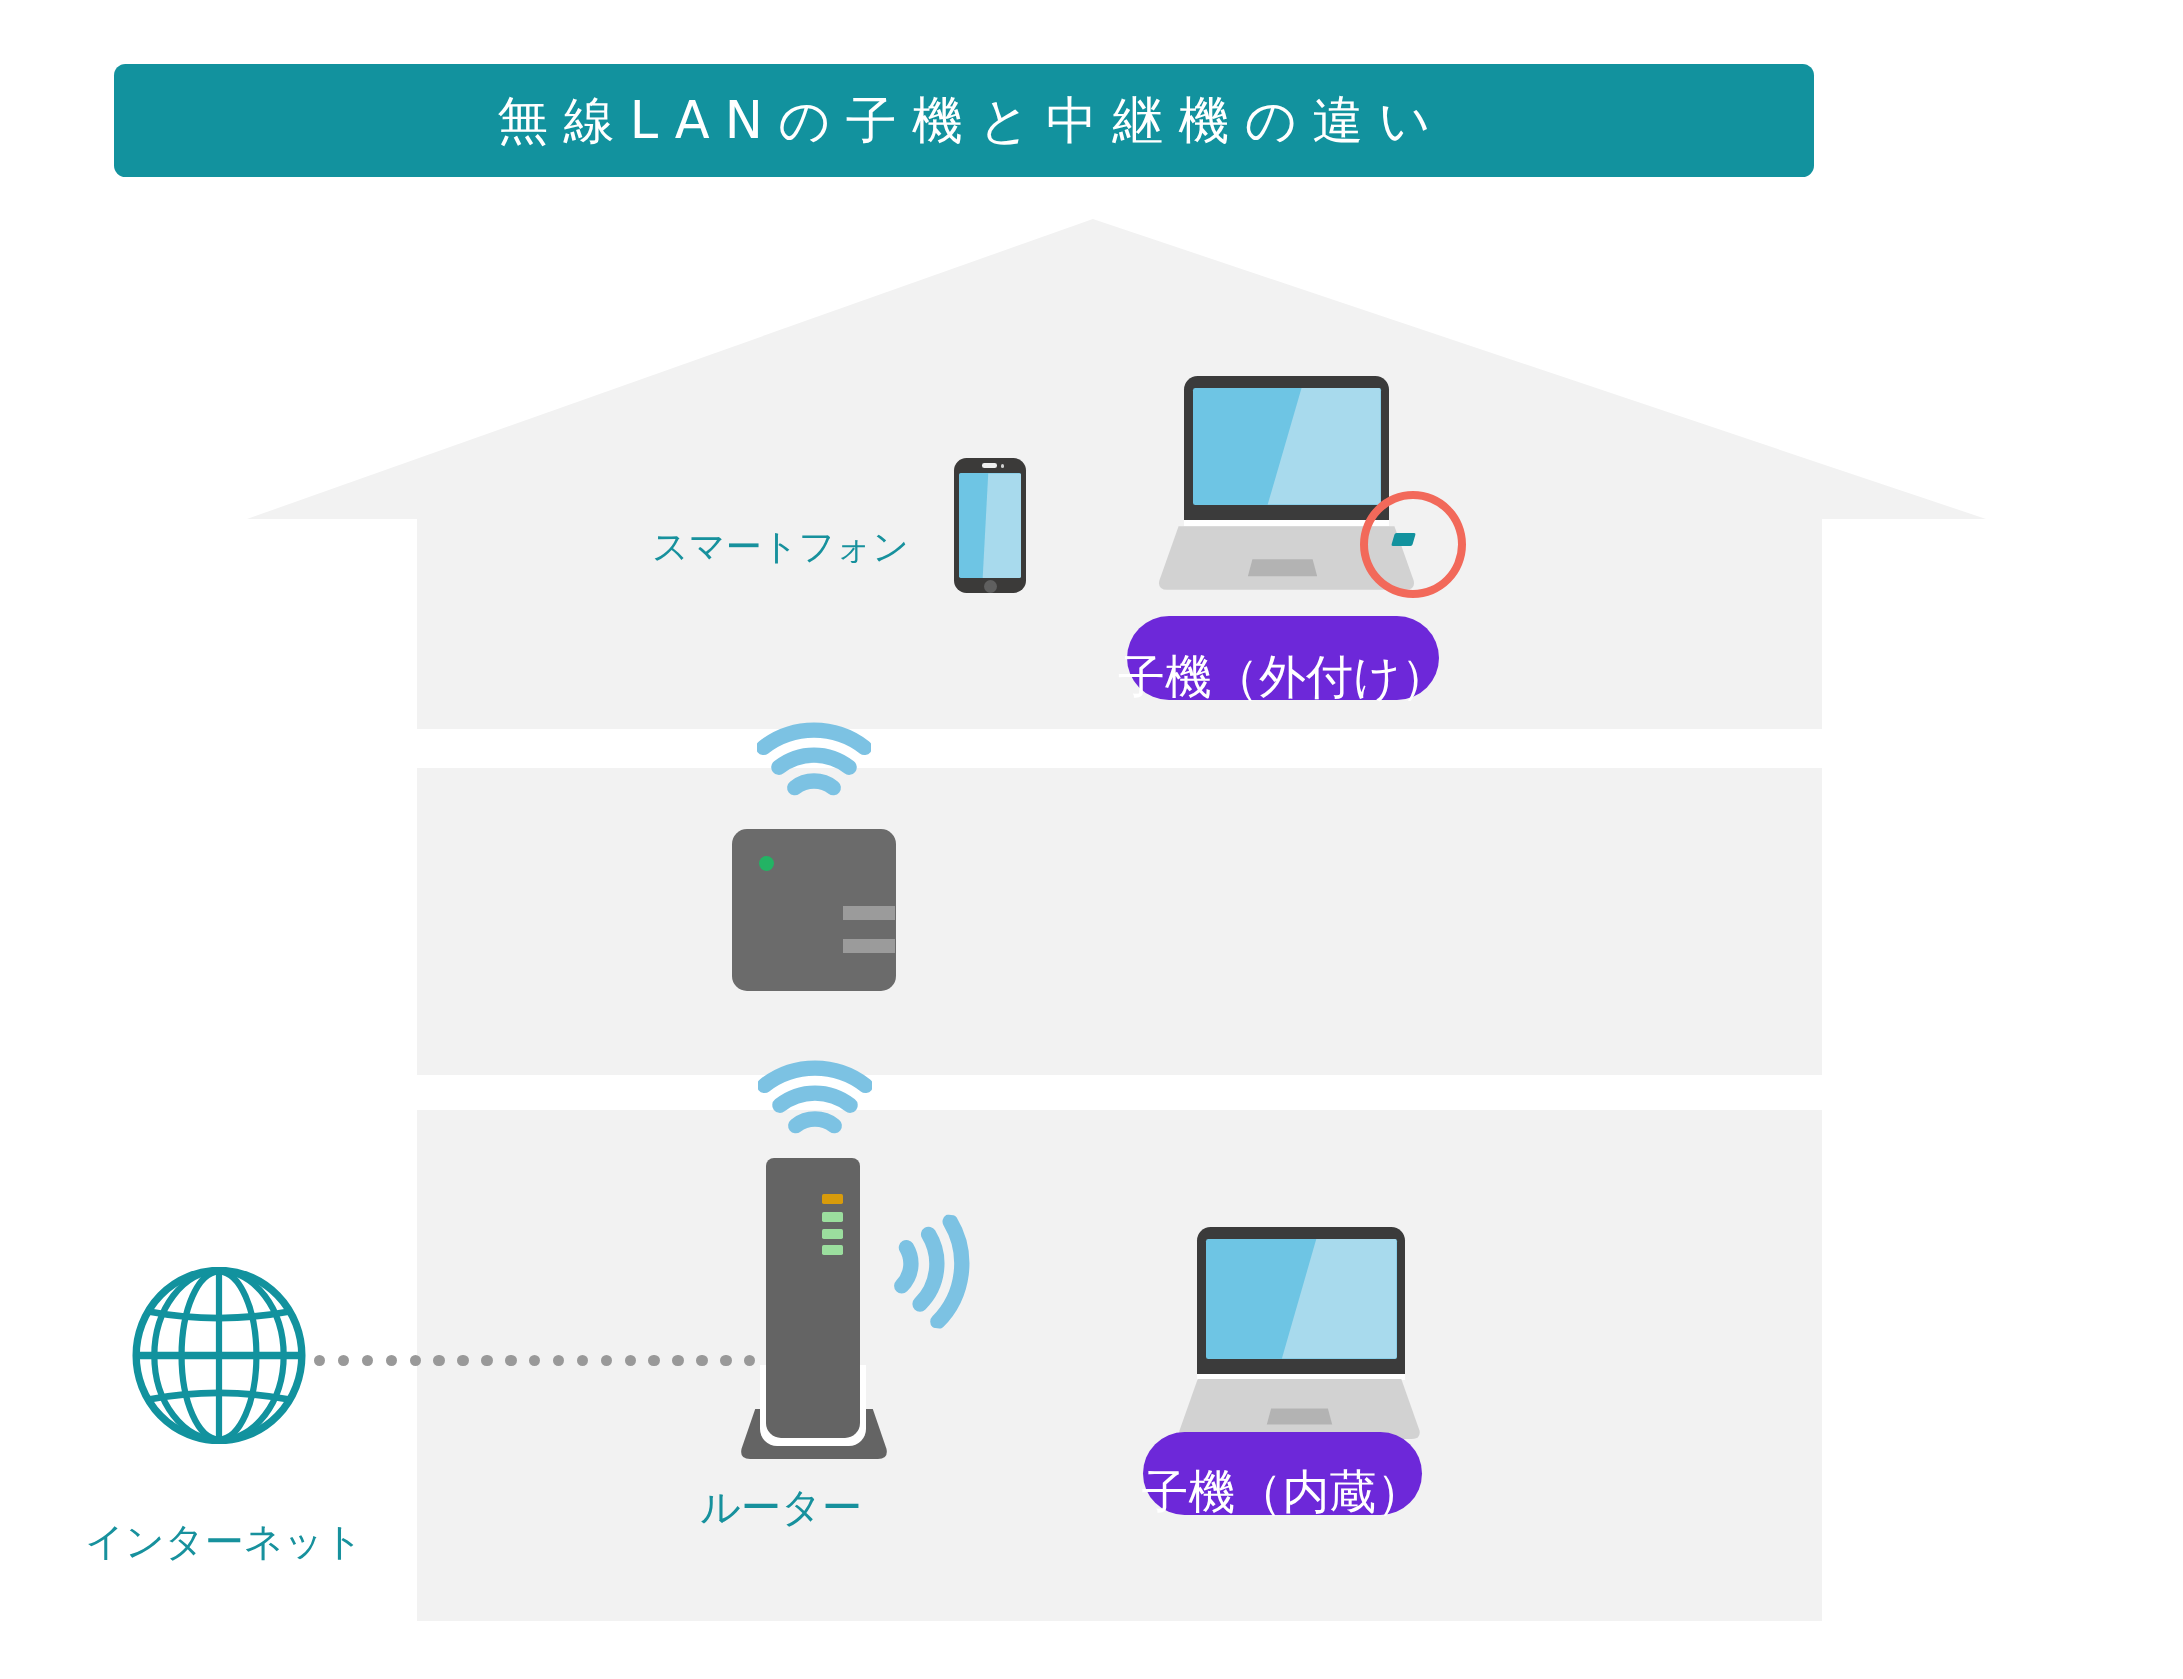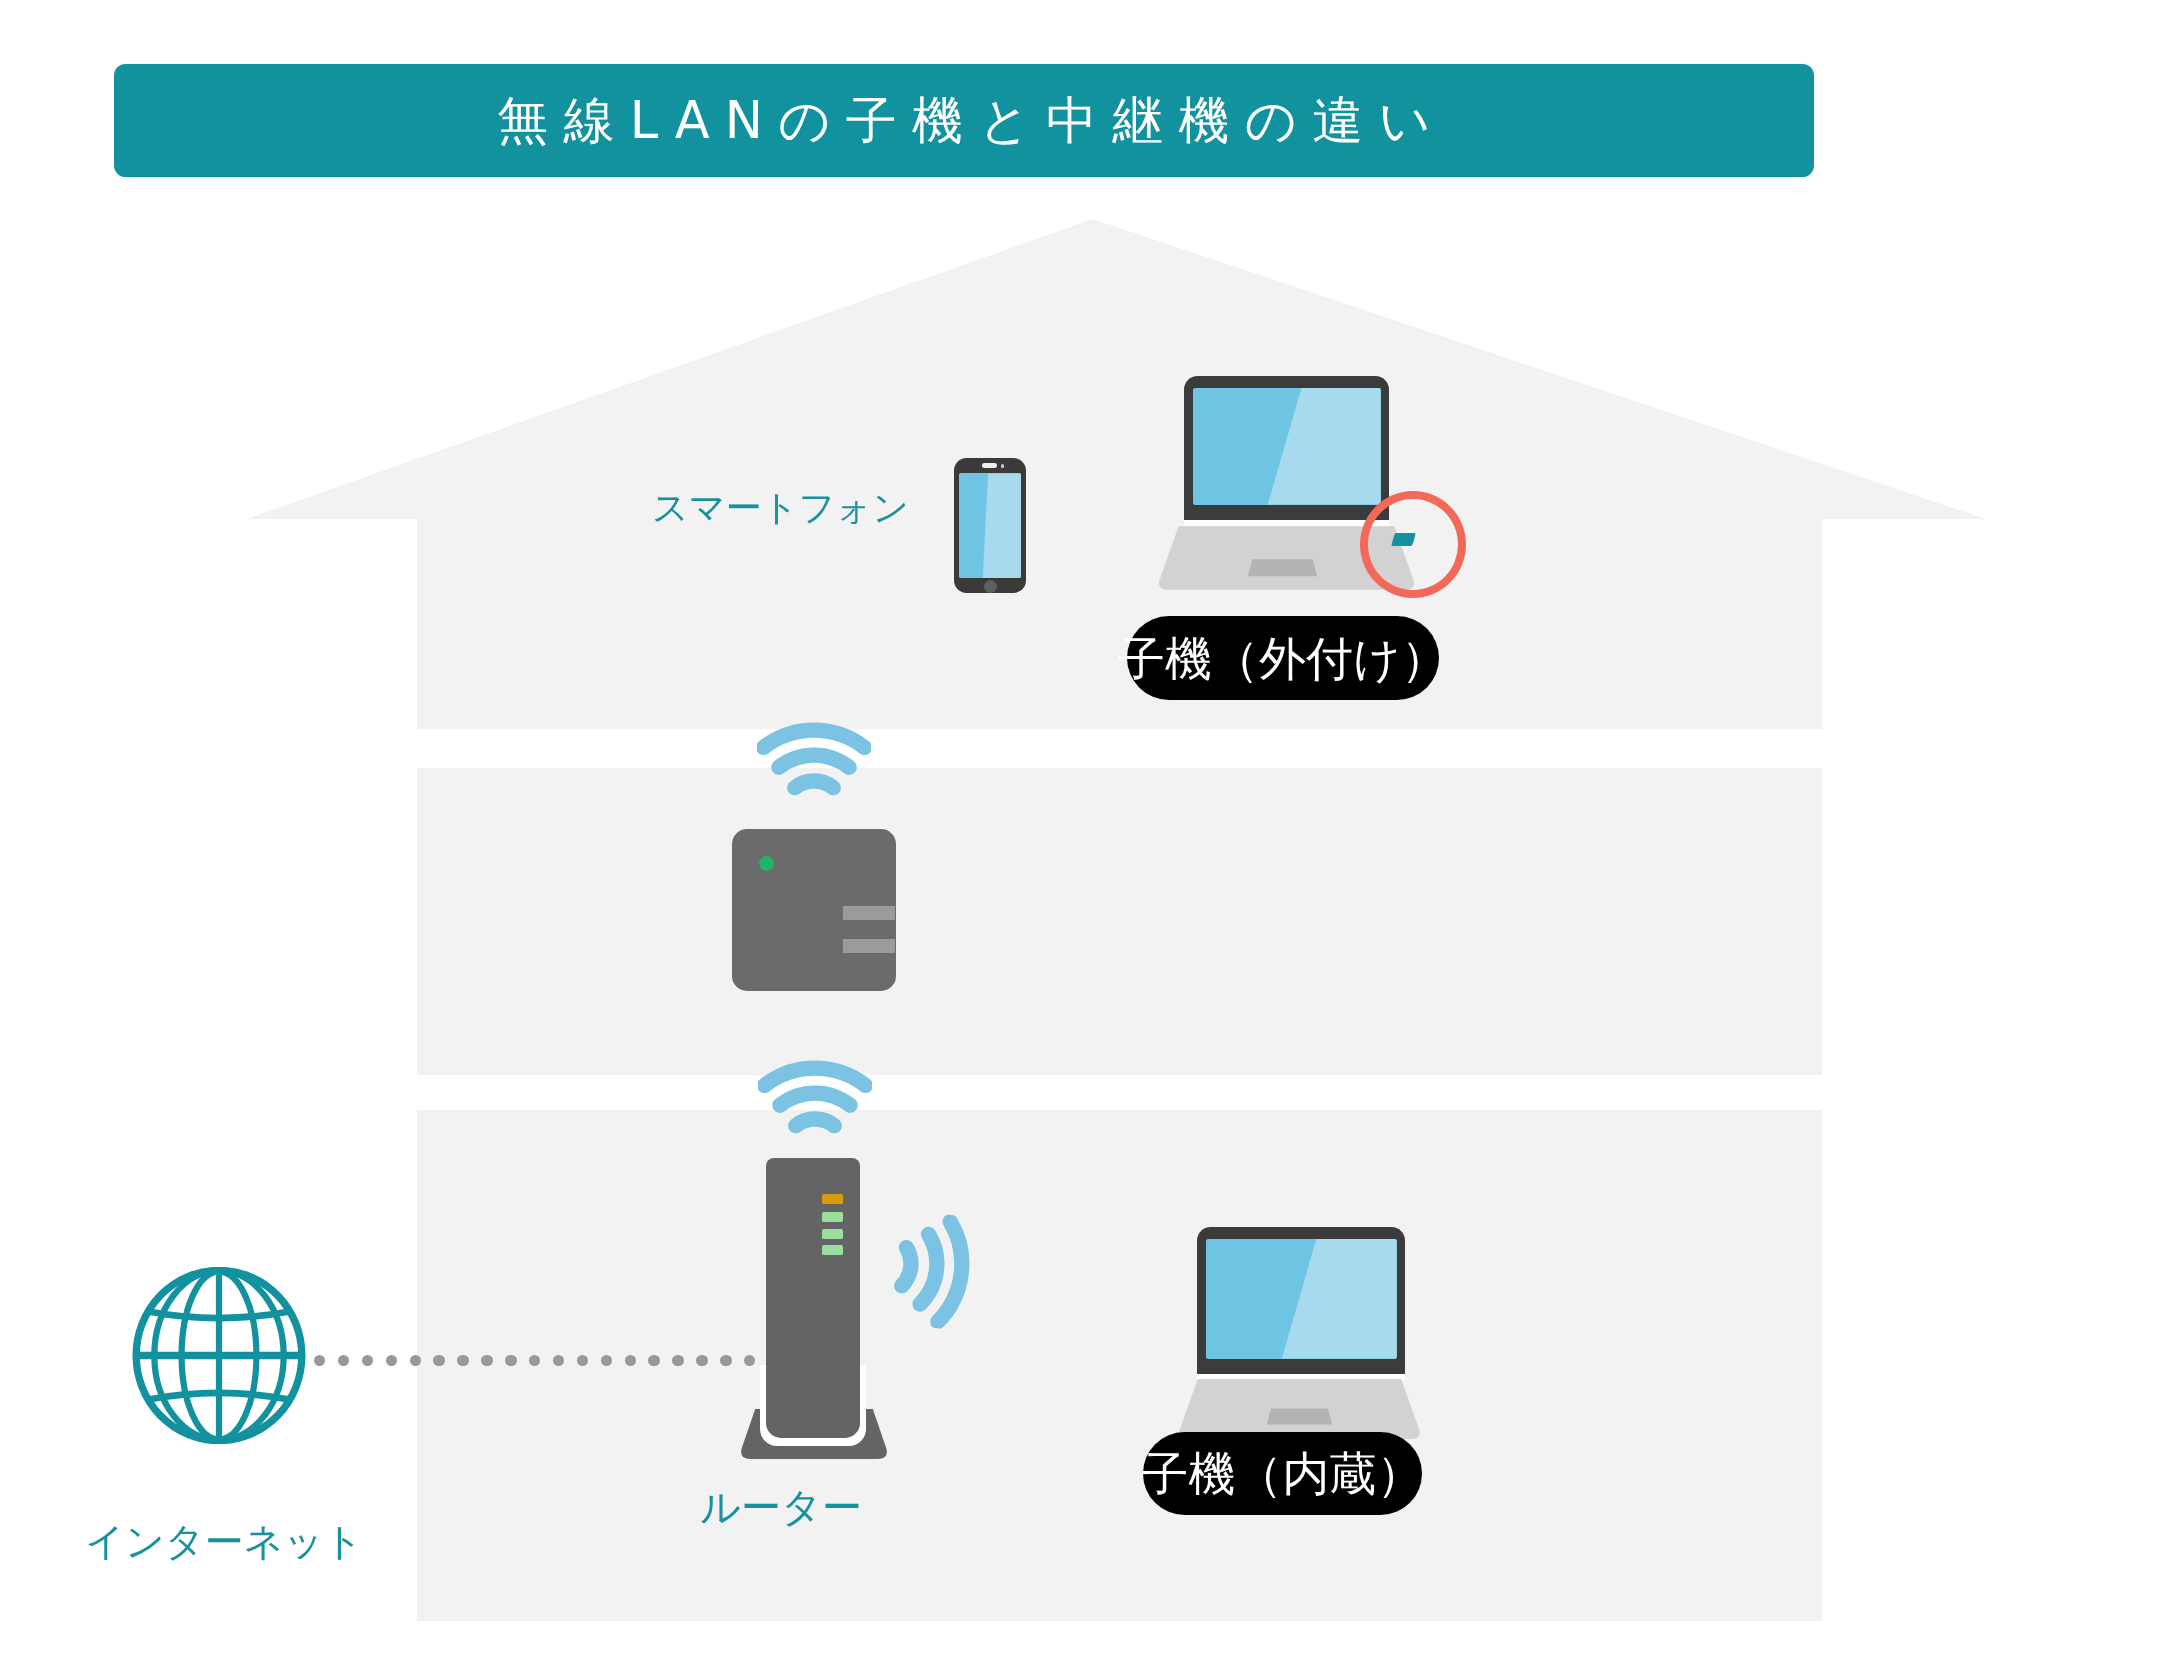--- a/index.html
+++ b/index.html
@@ -23,21 +23,21 @@
     left:247px;top:219px;width:1739px;height:300px;background:#F2F2F2;
     clip-path:polygon(48.64% 0%,100% 100%,0% 100%);
   }
   .floor{left:417px;width:1405px;background:#F2F2F2;}
   .floor.top{top:516px;height:213px;}
   .floor.middle{top:768px;height:307px;}
   .floor.bottom{top:1110px;height:511px;}
 
   
   .pill{
-    background:#000000;border-radius:44px;display:flex;align-items:center;justify-content:center;
+    background:#6d28d9;border-radius:44px;display:flex;align-items:flex-end;justify-content:center;
   }
   .pill span{color:#ffffff;font-size:47px;line-height:1;white-space:nowrap;}
 
   .teal-label{color:#17919D;font-size:39px;line-height:1;white-space:nowrap;}
 
   
   .phone{left:954px;top:458px;width:72px;height:135px;background:#3B3A39;border-radius:12.5px;}
   .phone .screen{position:absolute;left:5.1px;top:15.4px;width:62px;height:105px;background:#6EC5E4;border-radius:1.7px;overflow:hidden;}
   .phone .screen .shine{position:absolute;inset:0;background:#A8DAED;clip-path:polygon(47% 0,100% 0,100% 100%,38% 100%);}
   .phone .speaker{position:absolute;left:28.4px;top:5.1px;width:15px;height:4.5px;background:#EFEFEF;border-radius:2.3px;}
@@ -83,21 +83,21 @@
 
   <div class="abs banner">
     <div class="title">無線LANの子機と中継機の違い</div>
   </div>
 
   <div class="abs roof"></div>
   <div class="abs floor top"></div>
   <div class="abs floor middle"></div>
   <div class="abs floor bottom"></div>
 
-  <div class="abs teal-label" style="left:625px;top:490px;width:284px;text-align:right;font-size:36px;">スマートフォン</div>
+  <div class="abs teal-label" style="left:625px;top:529px;width:284px;text-align:right;font-size:36px;">スマートフォン</div>
 
   <div class="abs phone">
     <div class="screen">
         <div class="shine"></div>
       </div>
     <div class="speaker"></div>
     <div class="cam"></div>
     <div class="home"></div>
   </div>
 

